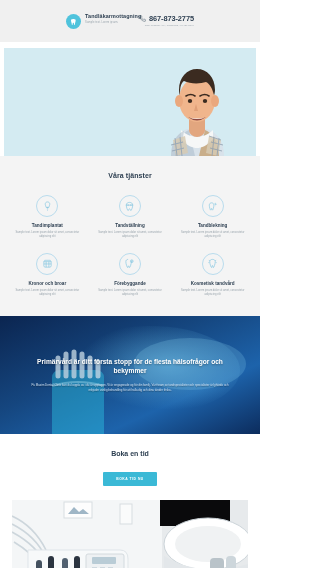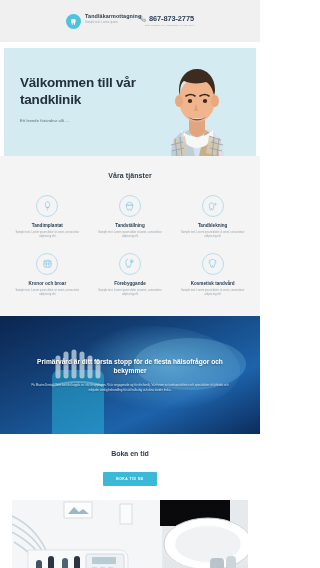--- a/index.html
+++ b/index.html
@@ -163,24 +163,20 @@
             <path d="M66 90 l12 3 M65 96 l12 3" stroke="#93a3b3" stroke-width="1"></path>
             <path d="M69 85 l-2 19 M74 86 l-2 18" stroke="#93a3b3" stroke-width="1"></path>
           </g>
           <g opacity=".85">
             <path d="M40 84 l-12 4 3 16 12-3z" fill="#d7cbb4"></path>
             <path d="M38 90 l-12 3 M39 96 l-12 3" stroke="#93a3b3" stroke-width="1"></path>
             <path d="M35 85 l2 19 M30 86 l2 18" stroke="#93a3b3" stroke-width="1"></path>
           </g>
         </g>
       </svg>
-    </div>
-    <div class="hero-inner">
-      <div class="hero-title">Välkommen till vår tandklinik</div>
-      <div class="hero-sub">Ett leende förändrar allt ...</div>
     </div>
   </div>
 
   <div class="services">
     <div class="section-title">Våra tjänster</div>
     <div class="grid">
 
       <div class="card">
         <div class="card-icon">
           <svg viewBox="0 0 24 24" fill="none" stroke="#7fc4e0" stroke-width="1.4">

